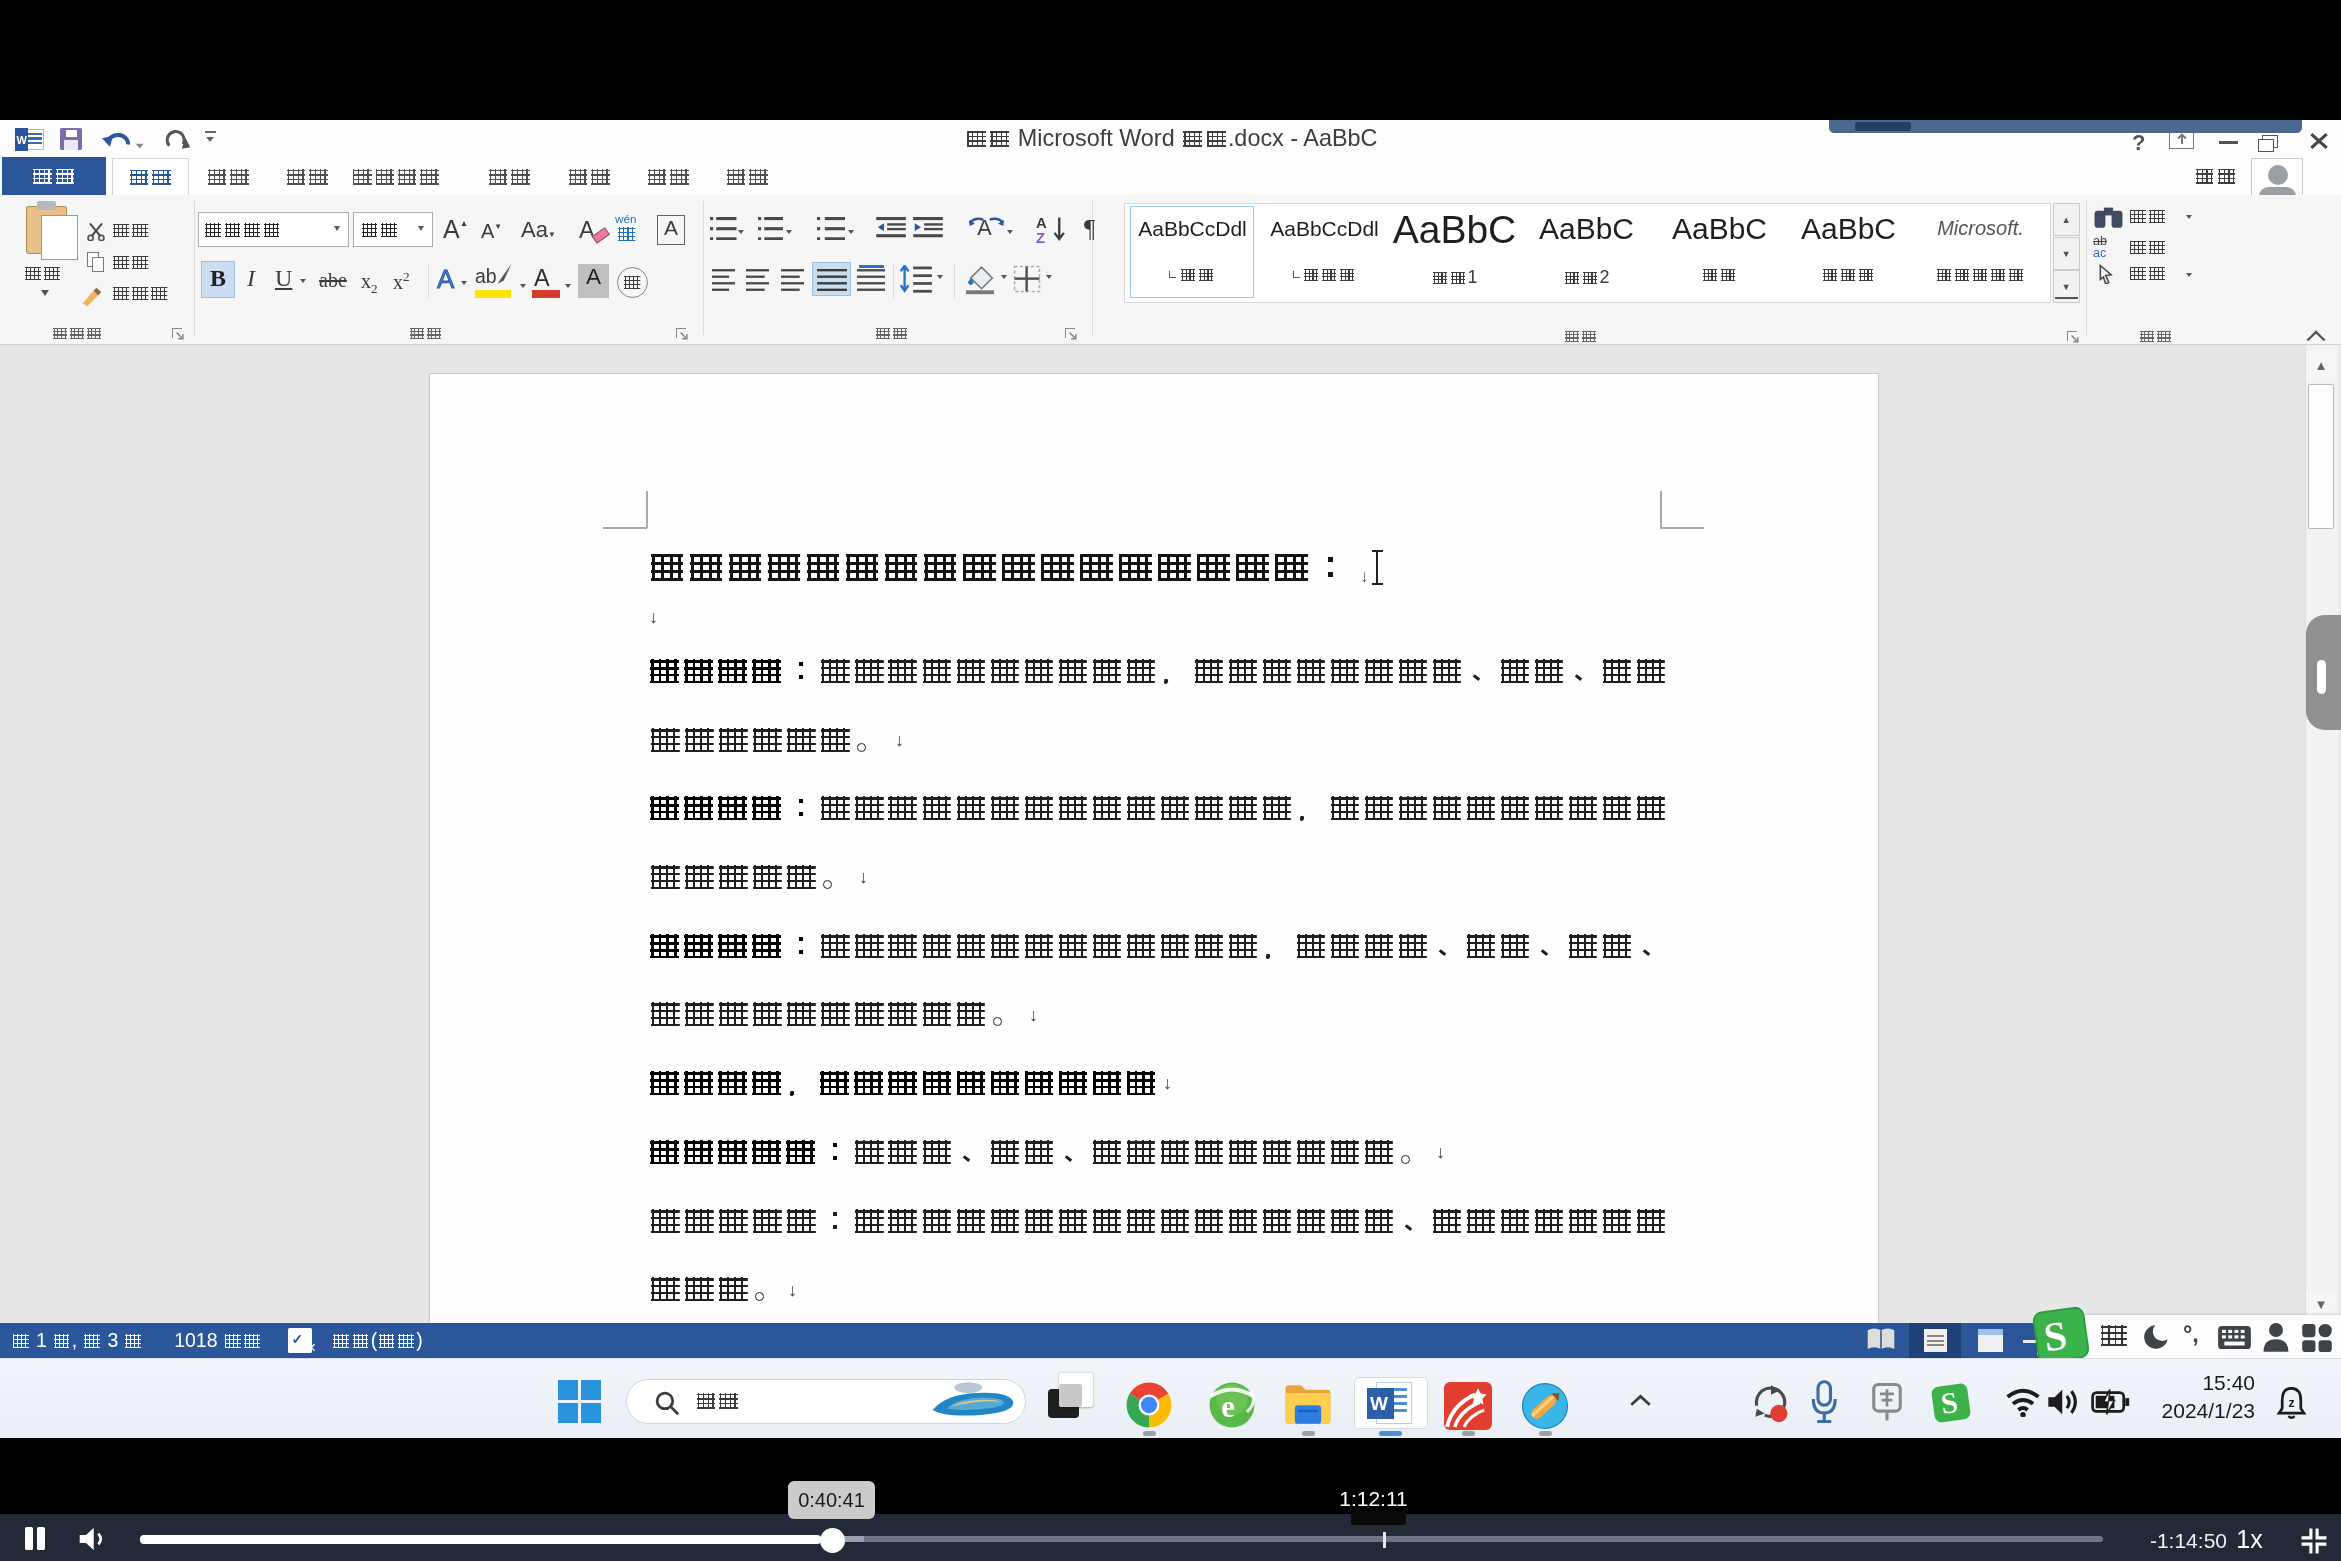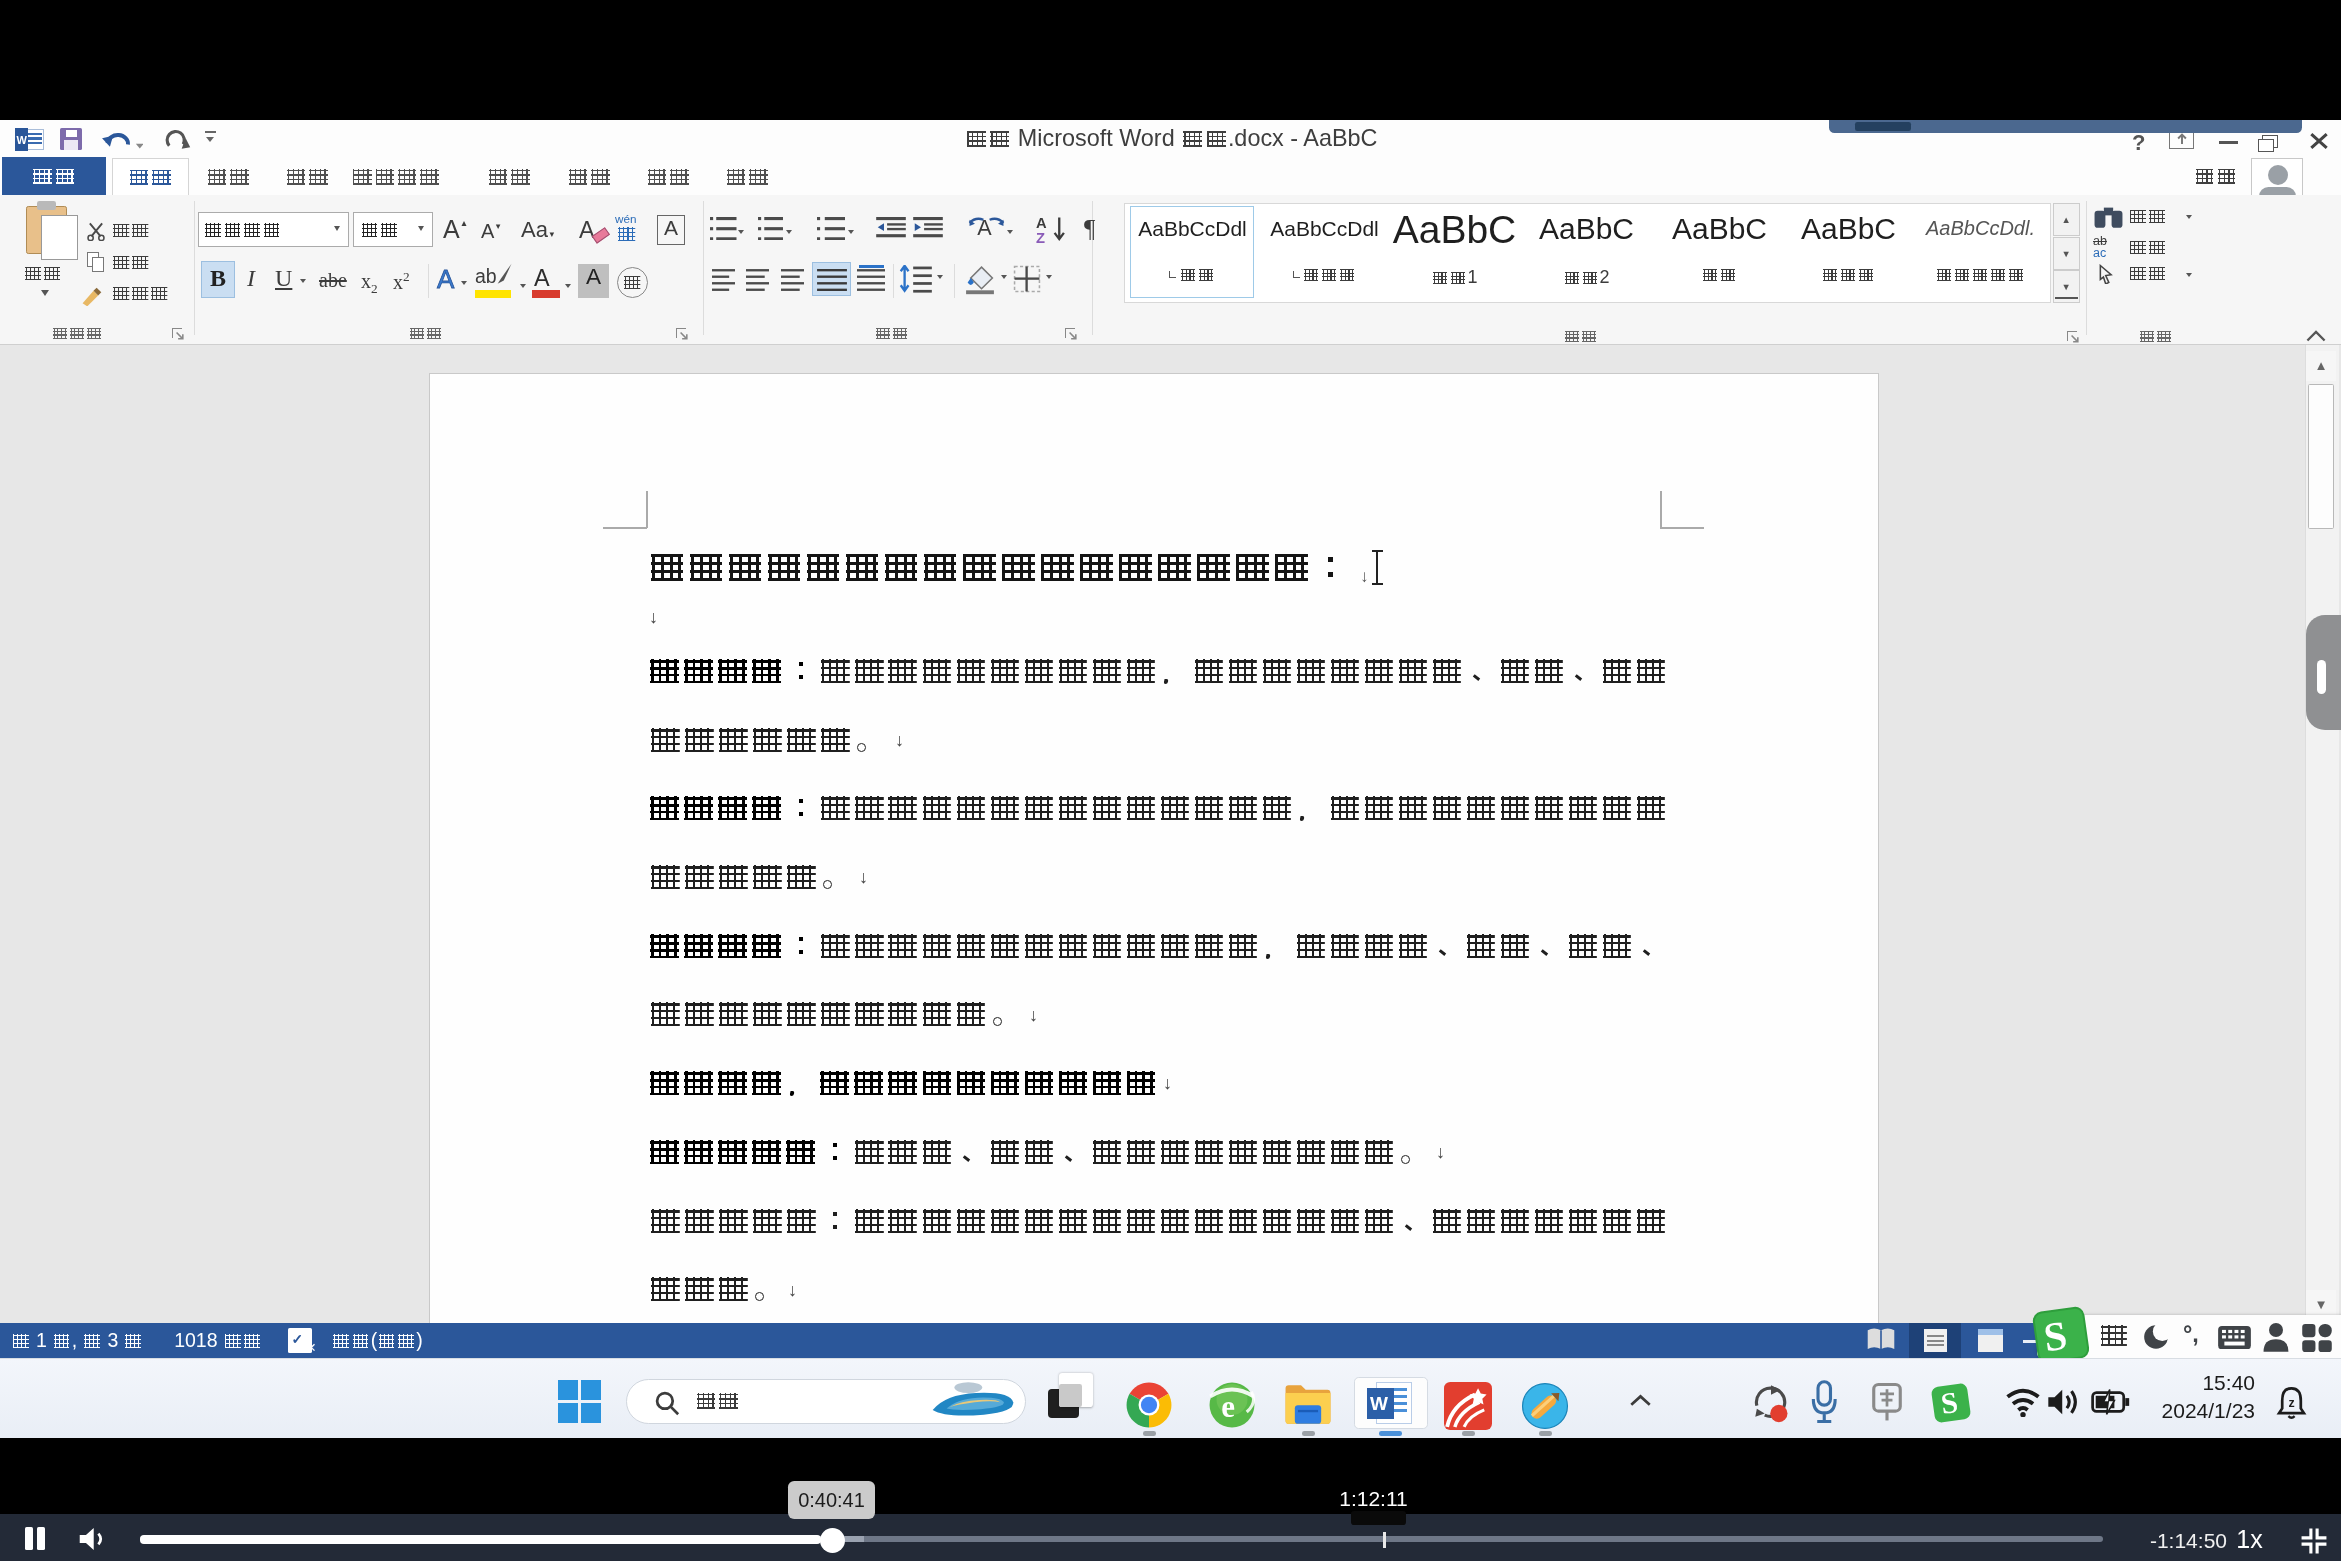--- a/index.html
+++ b/index.html
@@ -361,21 +361,21 @@
 <div class="a row" style="left:1626px;top:267px;width:187px;font-size:18px;color:#3c3c3c;justify-content:center">
     <i class="hz g24 g"></i>
     <i class="hz g24 g"></i>
   </div>
 <div class="a" style="left:1747px;top:212px;width:203px;text-align:center;font-size:30px;color:#1f1f1f;font-weight:normal">AaBbC</div>
 <div class="a row" style="left:1755px;top:267px;width:187px;font-size:18px;color:#3c3c3c;justify-content:center">
     <i class="hz g24 g"></i>
     <i class="hz g24 g"></i>
     <i class="hz g24 g"></i>
   </div>
-<div class="a" style="left:1879px;top:217px;width:203px;text-align:center;font-size:20px;color:#555;font-style:italic;font-weight:normal">AaBbCcDdl.</div>
+<div class="a" style="left:1879px;top:217px;width:203px;text-align:center;font-size:20px;color:#555;font-style:italic;font-weight:normal">Microsoft.</div>
 <div class="a row" style="left:1887px;top:267px;width:187px;font-size:18px;color:#3c3c3c;justify-content:center">
     <i class="hz g24 g"></i>
     <i class="hz g24 g"></i>
     <i class="hz g24 g"></i>
     <i class="hz g24 g"></i>
     <i class="hz g24 g"></i>
   </div>
 <div class="a" style="left:2053px;top:203px;width:26.5px;height:33px;background:#f2f2f2;border:0.8px solid #ccc;text-align:center;font-size:9.4px;color:#555;line-height:31px">▲</div>
 <div class="a" style="left:2053px;top:237px;width:26.5px;height:33px;background:#f2f2f2;border:0.8px solid #ccc;text-align:center;font-size:9.4px;color:#555;line-height:31px">▼</div>
 <div class="a" style="left:2053px;top:270px;width:26.5px;height:33px;background:#f2f2f2;border:0.8px solid #ccc;text-align:center;font-size:9.4px;color:#555;line-height:31px">▼</div>

